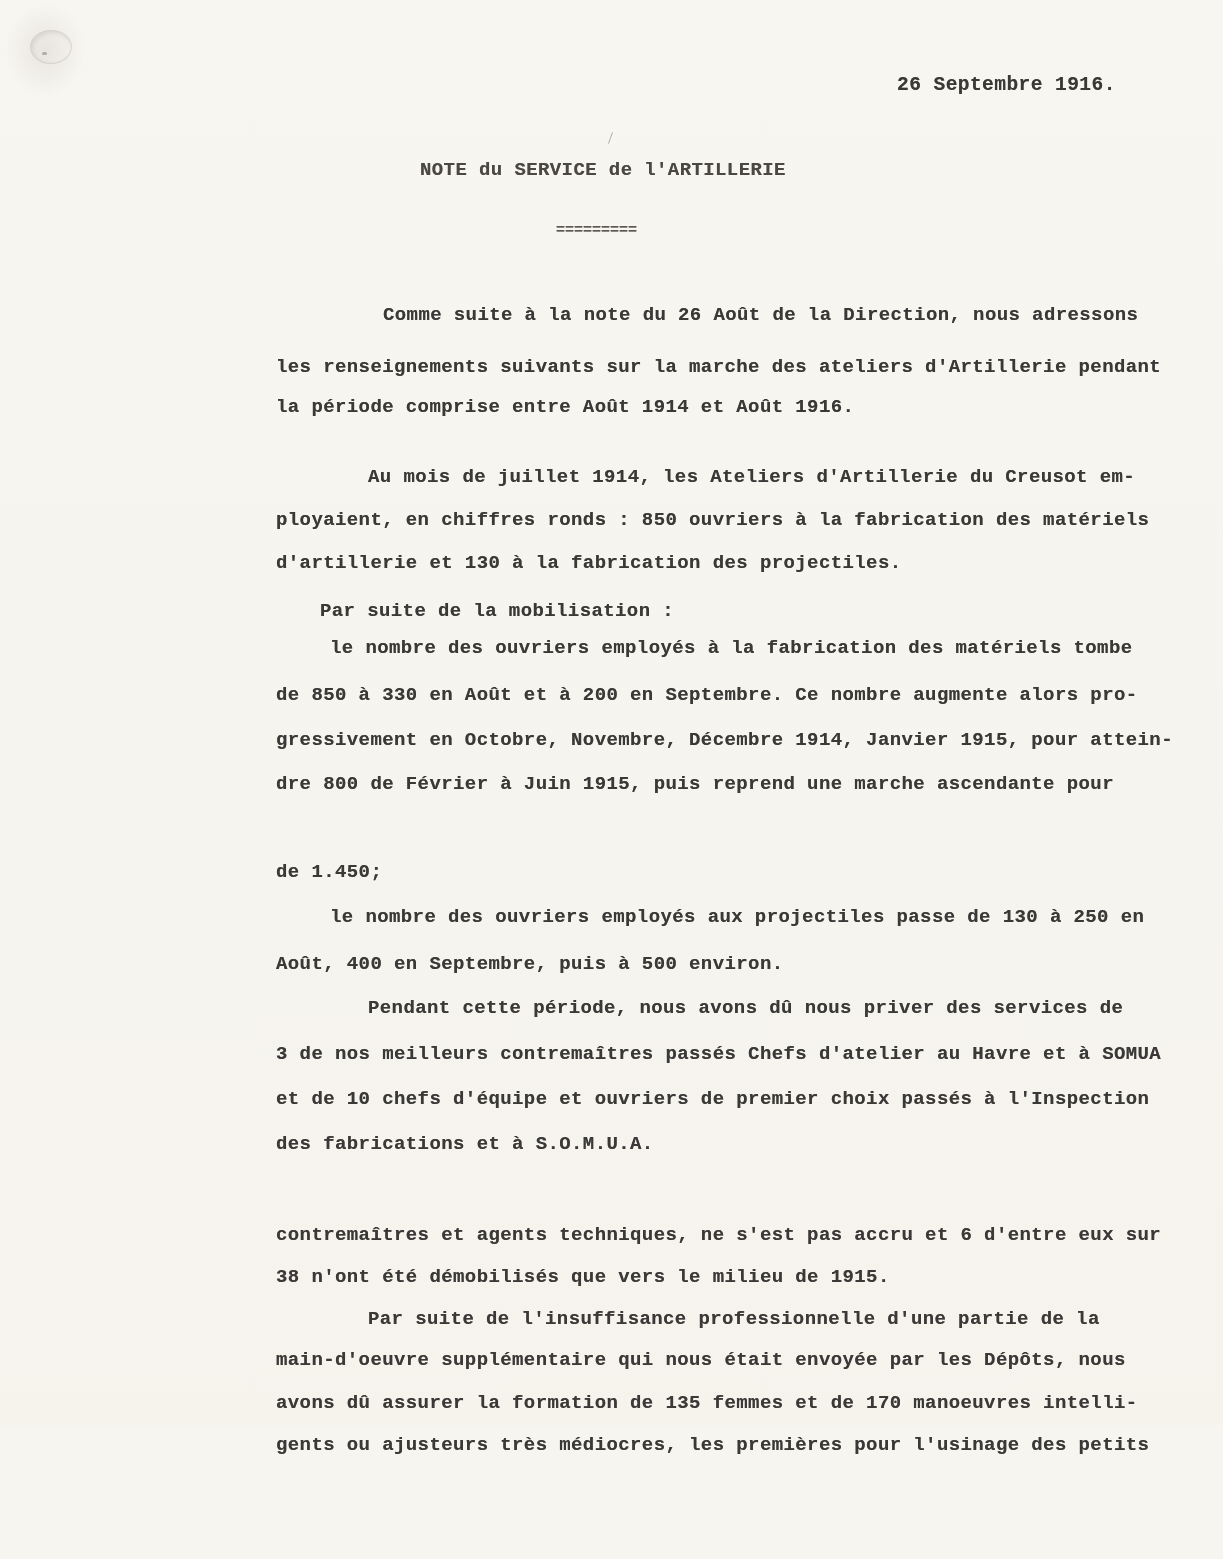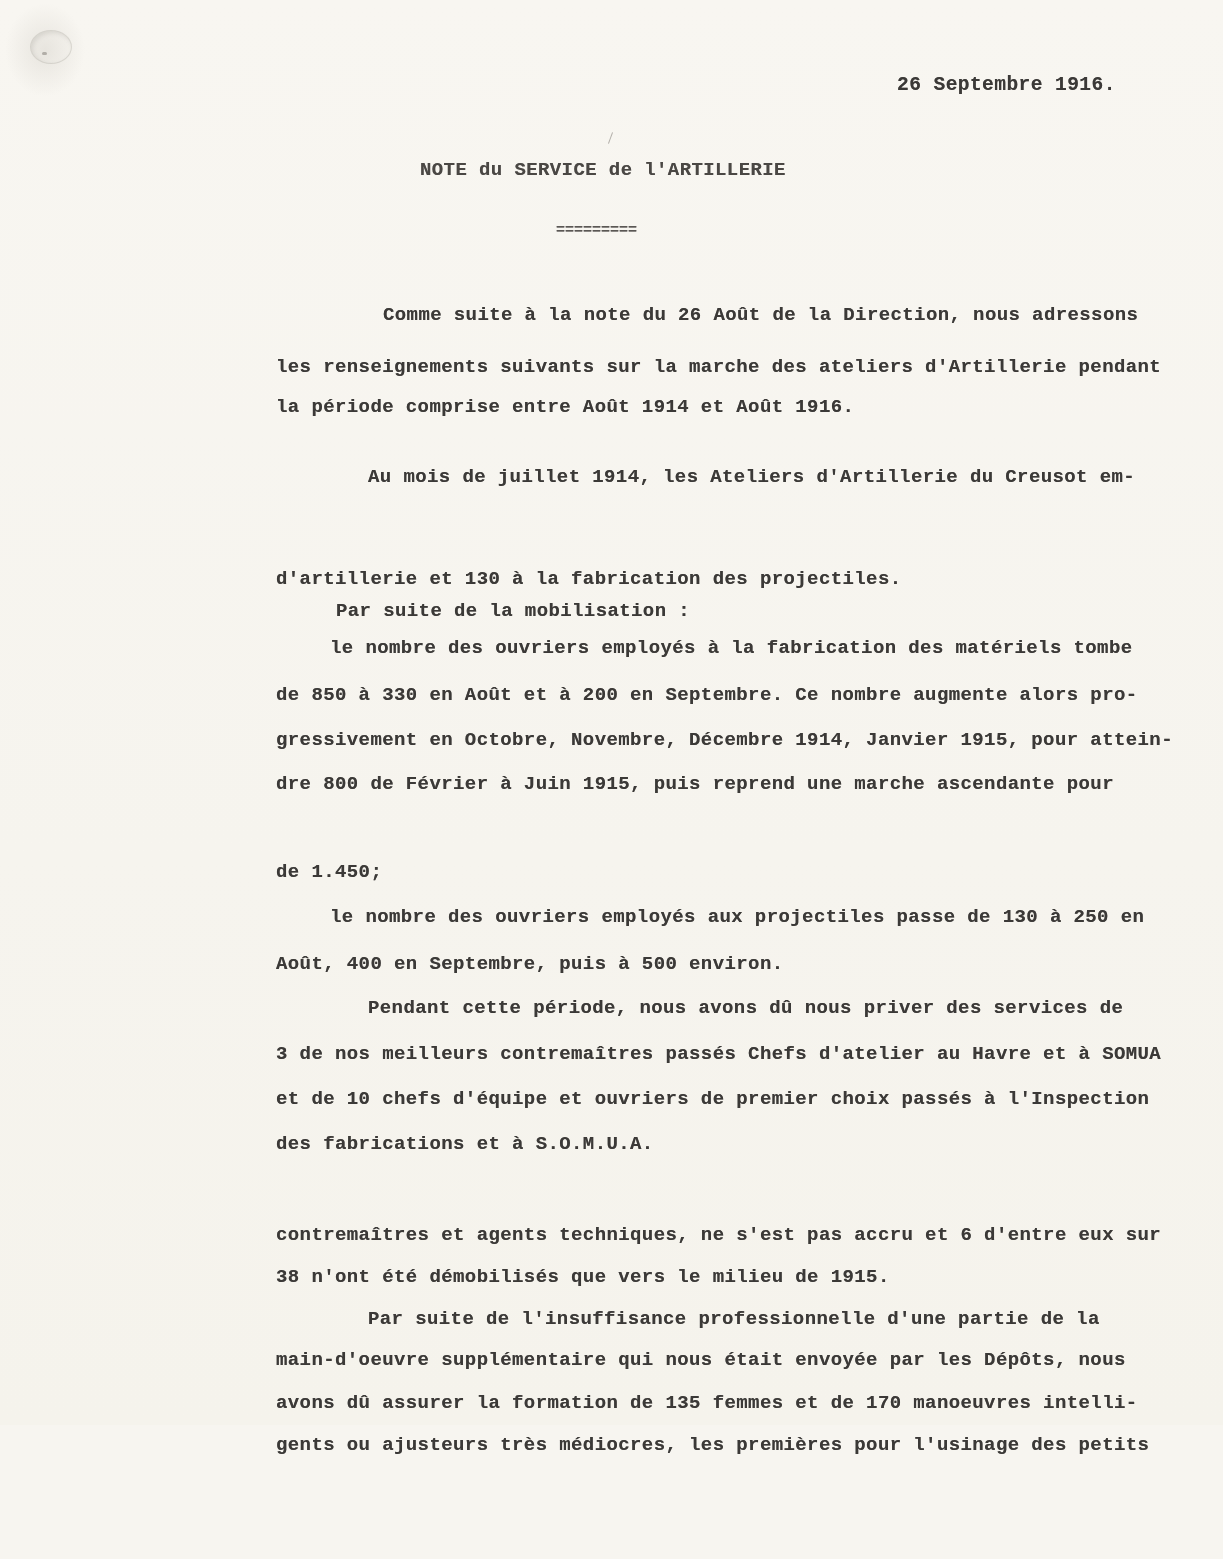--- a/index.html
+++ b/index.html
@@ -59,21 +59,21 @@
     }
     .rule {
       left: 556px; top: 222px;
       font-size: 15px;
       letter-spacing: 0px;
       color: #5a5754;
     }
     .line { left: 276px; }
     .indent { left: 383px; }
     .indent-sm { left: 330px; }
-    .indent-md { left: 336px; }
+    .indent-md { left: 320px; }
     .indent-lg { left: 368px; }
     .stray {
       position: absolute;
       width: 1px; height: 12px;
       background: rgba(110,106,100,0.5);
       transform: rotate(20deg);
     }
   </style>
 </head>
 <body>
@@ -85,21 +85,22 @@
 
   <div class="typed date">26 Septembre 1916.</div>
   <div class="typed title">NOTE du SERVICE de l'ARTILLERIE</div>
   <div class="typed rule">=========</div>
 
   <div class="typed indent" style="top:304px;">Comme suite à la note du 26 Août de la Direction, nous adressons</div>
   <div class="typed line" style="top:356px;">les renseignements suivants sur la marche des ateliers d'Artillerie pendant</div>
   <div class="typed line" style="top:396px;">la période comprise entre Août 1914 et Août 1916.</div>
 
   <div class="typed indent-lg" style="top:466px;">Au mois de juillet 1914, les Ateliers d'Artillerie du Creusot em-</div>
-  <div class="typed line" style="top:568px;">d'artillerie et 130 à la fabrication des projectiles.</div>
+  <div class="typed line" style="top:509px;">ployaient, en chiffres ronds : 850 ouvriers à la fabrication des matériels</div>
+  <div class="typed line" style="top:552px;">d'artillerie et 130 à la fabrication des projectiles.</div>
 
   <div class="typed indent-md" style="top:600px;">Par suite de la mobilisation :</div>
 
   <div class="typed indent-sm" style="top:637px;">le nombre des ouvriers employés à la fabrication des matériels tombe</div>
   <div class="typed line" style="top:684px;">de 850 à 330 en Août et à 200 en Septembre. Ce nombre augmente alors pro-</div>
   <div class="typed line" style="top:729px;">gressivement en Octobre, Novembre, Décembre 1914, Janvier 1915, pour attein-</div>
   <div class="typed line" style="top:773px;">dre 800 de Février à Juin 1915, puis reprend une marche ascendante pour</div>
   <div class="typed line" style="top:861px;">de 1.450;</div>
 
   <div class="typed indent-sm" style="top:906px;">le nombre des ouvriers employés aux projectiles passe de 130 à 250 en</div>

